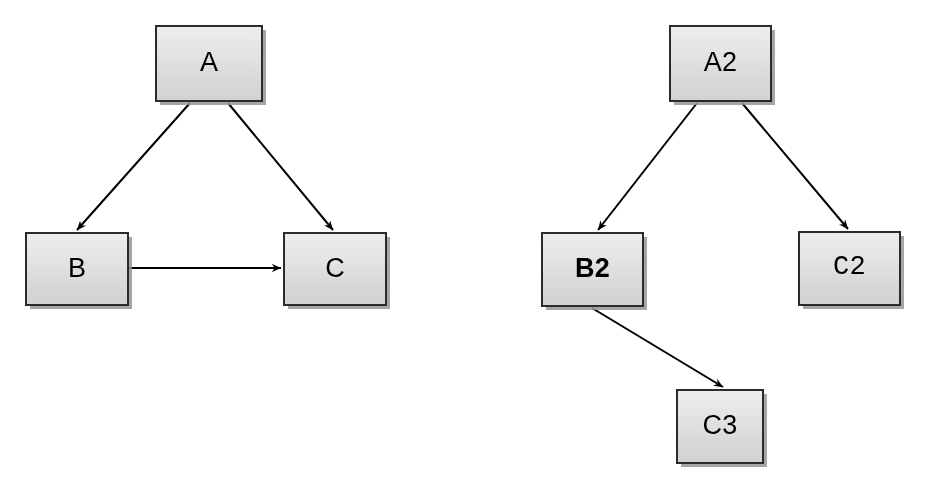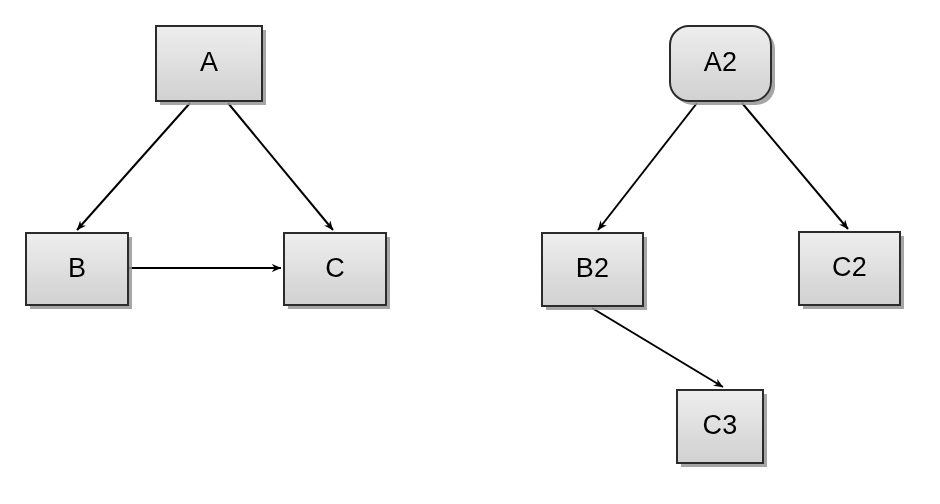--- a/index.html
+++ b/index.html
@@ -72,27 +72,27 @@
   <div id="nodes-group">
       <div class="node" style="left: 155px; top: 25px; width: 108px; height: 77px;">
         <span class="node-label">A</span>
       </div>
       <div class="node" style="left: 25px; top: 232px; width: 104px; height: 74px;">
         <span class="node-label">B</span>
       </div>
       <div class="node" style="left: 283px; top: 232px; width: 104px; height: 74px;">
         <span class="node-label">C</span>
       </div>
-      <div class="node" style="left: 669px; top: 25px; width: 103px; height: 77px; border-radius: 20px;">
+      <div class="node" style="left: 669px; top: 25px; width: 103px; height: 77px;">
         <span class="node-label">A2</span>
       </div>
-      <div class="node" style="left: 541px; top: 232px; width: 103px; height: 75px;">
+      <div class="node" style="left: 541px; top: 232px; width: 103px; height: 75px; font-weight: bold;">
         <span class="node-label">B2</span>
       </div>
-      <div class="node" style="left: 798px; top: 231px; width: 103px; height: 75px;">
+      <div class="node" style="left: 798px; top: 231px; width: 103px; height: 75px; font-family: Liberation Mono, monospace;">
         <span class="node-label">C2</span>
       </div>
       <div class="node" style="left: 676px; top: 389px; width: 88px; height: 75px;">
         <span class="node-label">C3</span>
       </div>
     </div>
 
 </div>
 
 </body></html>

